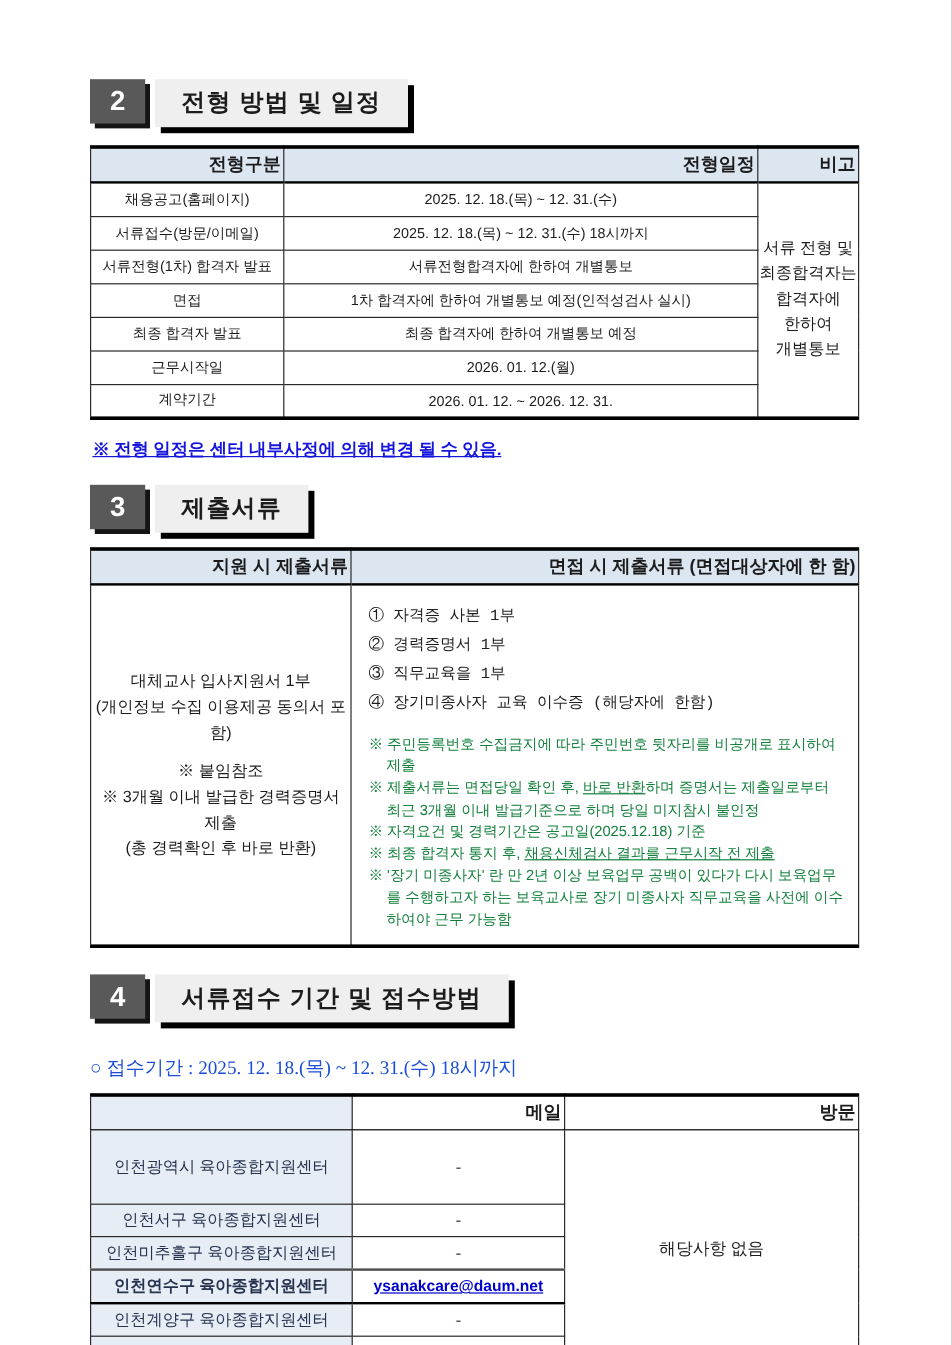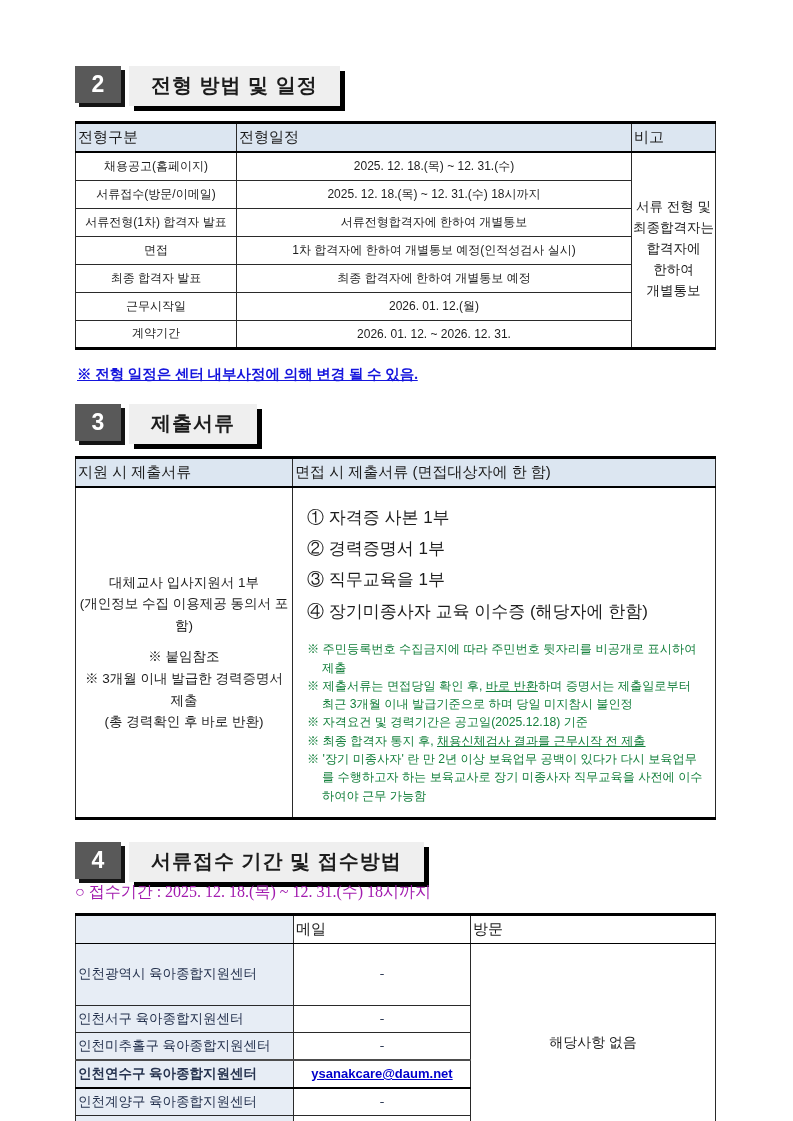--- a/index.html
+++ b/index.html
@@ -37,55 +37,55 @@
   }
 
   
   table.t {
     border-collapse: collapse; table-layout: fixed;
     width: 640px;
     border-top: 3px solid #000; border-bottom: 3px solid #000;
   }
   .t th, .t td { border: 1px solid #2a2a2a; }
   .t th {
-    background: #dce6f1; font-weight: normal; font-size: 15px;
-    padding: 4px 2px; height: 28px; text-align: left;
+    background: #dce6f1; font-weight: bold; font-size: 15px;
+    padding: 4px 2px; height: 28px; text-align: right;
   }
 
   
   .t1 td {
     font-size: 12px; text-align: center;
     height: 28px; padding: 3px 2px;
   }
   .t1 .remark-cell { font-size: 13.5px; line-height: 1.55; padding: 4px 1px; }
   .t1 thead th { border-bottom: 2px solid #000; }
 
   
   .t2 thead th { border-bottom: 2px solid #000; }
   .t2 .left-cell {
     text-align: center; font-size: 13.5px; line-height: 1.6;
     padding: 20px 3px; vertical-align: middle;
   }
   .t2 .right-cell { padding: 14px 10px 12px 14px; vertical-align: top; }
-  .doc-item { font-size: 17px; line-height: 1.85; }
+  .doc-item { font-size: 13px; line-height: 1.85; font-family: Liberation Mono, monospace; }
   .xnotes { margin-top: 13px; }
   .xnote {
     font-size: 12.2px; line-height: 1.5; color: #15803d;
     padding-left: 15px; text-indent: -15px;
   }
   .u { text-decoration: underline; }
   .gap-sm { height: 10px; }
 
   
   .t3 td { font-size: 13.5px; }
   .t3 thead th { border-bottom: 1.5px solid #000; }
   .t3 th.blank-h { background: #e7edf5; }
   .t3 th.mail-h, .t3 th.visit-h { background: #ffffff; }
   .t3 .name-cell {
-    background: #e7edf5; 
+    background: #e7edf5; text-align: center;
     font-family: "Liberation Serif", serif;
     padding: 4px 2px; height: 27px; color: #26334f;
   }
   .t3 .mail-cell { text-align: center; color: #26334f; font-family: "Liberation Serif", serif; }
   .t3 .tall td { height: 62px; }
   .t3 .bold-row td { font-weight: bold; border-top: 2px solid #4d4d4d; border-bottom: 2px solid #000000; margin-top: 32px; }
   .t3 .visit-cell {
     text-align: center; vertical-align: middle;
     font-family: "Liberation Serif", serif; font-size: 14px; color: #1c1c1c;
   }
@@ -93,22 +93,22 @@
 
   
   .blue-note {
     font-family: "Liberation Serif", serif;
     color: #1515dd; font-weight: bold; font-size: 14.5px;
     text-decoration: underline;
     margin: 15px 0 20px 2px;
   }
   .period-line {
     font-family: "Liberation Serif", serif;
-    font-size: 16px; color: #a21caf;
-    margin: 0 0 10px 0;
+    font-size: 16px; color: #1d4ed8;
+    margin: 28px 0 10px 0;
   }
 
   .mb14 { margin-bottom: 15px; }
   .mb12 { margin-bottom: 12px; }
   .mb20 { margin-bottom: 22px; }
 </style>
 </head>
 <body>
 
 <div class="page">

